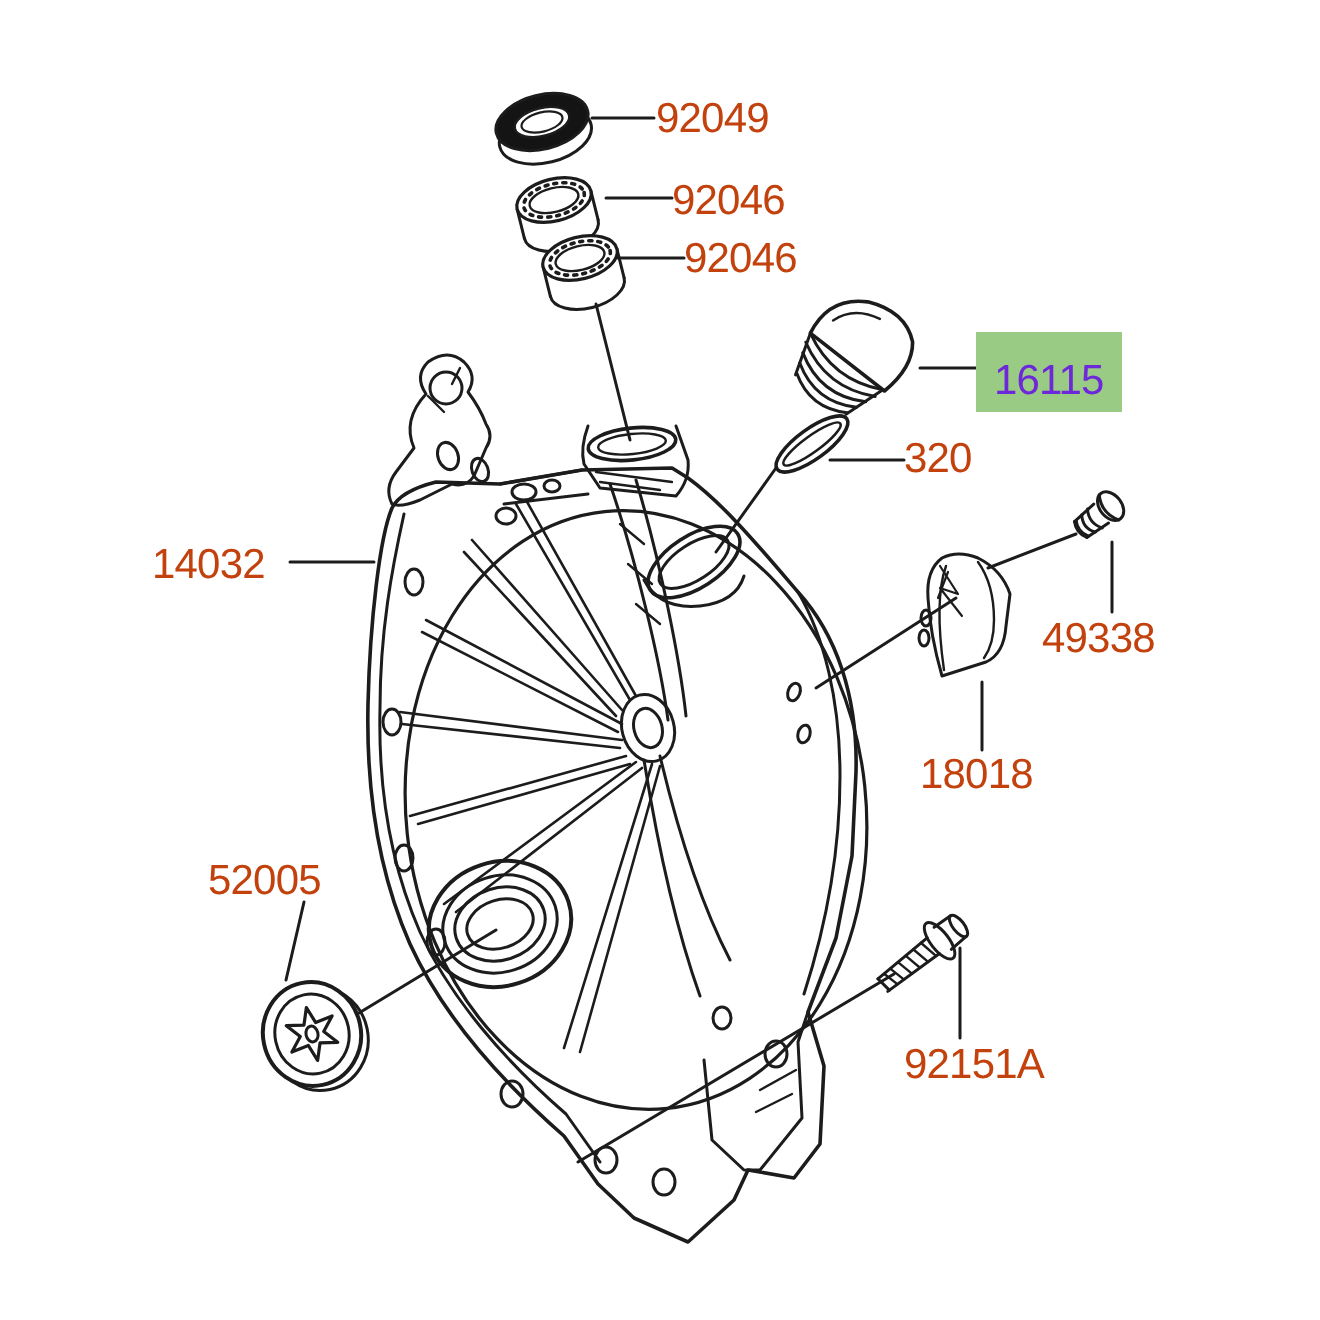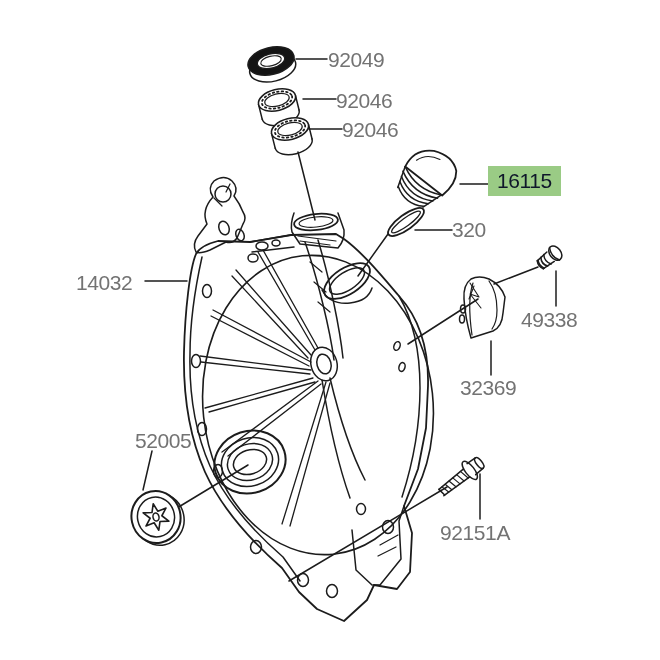--- a/index.html
+++ b/index.html
@@ -2,36 +2,36 @@
 <html><head>
 <meta charset="utf-8">
 <style>
   html,body{margin:0;padding:0;background:#fff;}
   #stage{
     position:relative;width:660px;height:660px;background:#ffffff;
     font-family:"Liberation Sans","DejaVu Sans",sans-serif;overflow:hidden;
   }
   #artwork{position:absolute;left:0;top:0;}
   .part-label{
-    position:absolute;font-size:21px;line-height:1.1;color:#737373;
+    position:absolute;font-size:21px;line-height:1.1;color:#c2410c;
     letter-spacing:-0.4px;white-space:nowrap;
   }
   .part-label.highlighted{
-    background:#9acb85;color:#0f172a;padding:3px 9px 4px 9px;
+    background:#9acb85;color:#6d28d9;padding:13px 9px 4px 9px;
   }
   .lbl-92049 {left:328px;top:48px;}
   .lbl-92046a{left:336px;top:89px;}
   .lbl-92046b{left:342px;top:118px;}
   .lbl-16115 {left:488px;top:166px;}
   .lbl-670   {left:452px;top:218px;}
   .lbl-14032 {left:76px;top:271px;}
   .lbl-92172 {left:521px;top:308px;}
   .lbl-18018 {left:460px;top:376px;}
-  .lbl-52005 {left:135px;top:429px;}
-  .lbl-92151A{left:440px;top:521px;text-align:center;}
+  .lbl-52005 {left:104px;top:429px;}
+  .lbl-92151A{left:452px;top:521px;text-align:center;}
   svg *{vector-effect:none;}
 </style>
 </head>
 <body>
 
 <div id="stage">
 
   <svg id="artwork" width="660" height="660" viewBox="0 0 660 660" fill="none" stroke="#1c1c1c" stroke-width="1.5" stroke-linecap="round" stroke-linejoin="round">
 
     <g stroke-width="1.5">
@@ -200,17 +200,17 @@
     </g>
   </svg>
 
   <div class="part-label lbl-92049">92049</div>
   <div class="part-label lbl-92046a">92046</div>
   <div class="part-label lbl-92046b">92046</div>
   <div class="part-label lbl-16115 highlighted">16115</div>
   <div class="part-label lbl-670">320</div>
   <div class="part-label lbl-14032">14032</div>
   <div class="part-label lbl-92172">49338</div>
-  <div class="part-label lbl-18018">32369</div>
+  <div class="part-label lbl-18018">18018</div>
   <div class="part-label lbl-52005">52005</div>
   <div class="part-label lbl-92151A">92151A</div>
 
 </div>
 
 </body></html>

